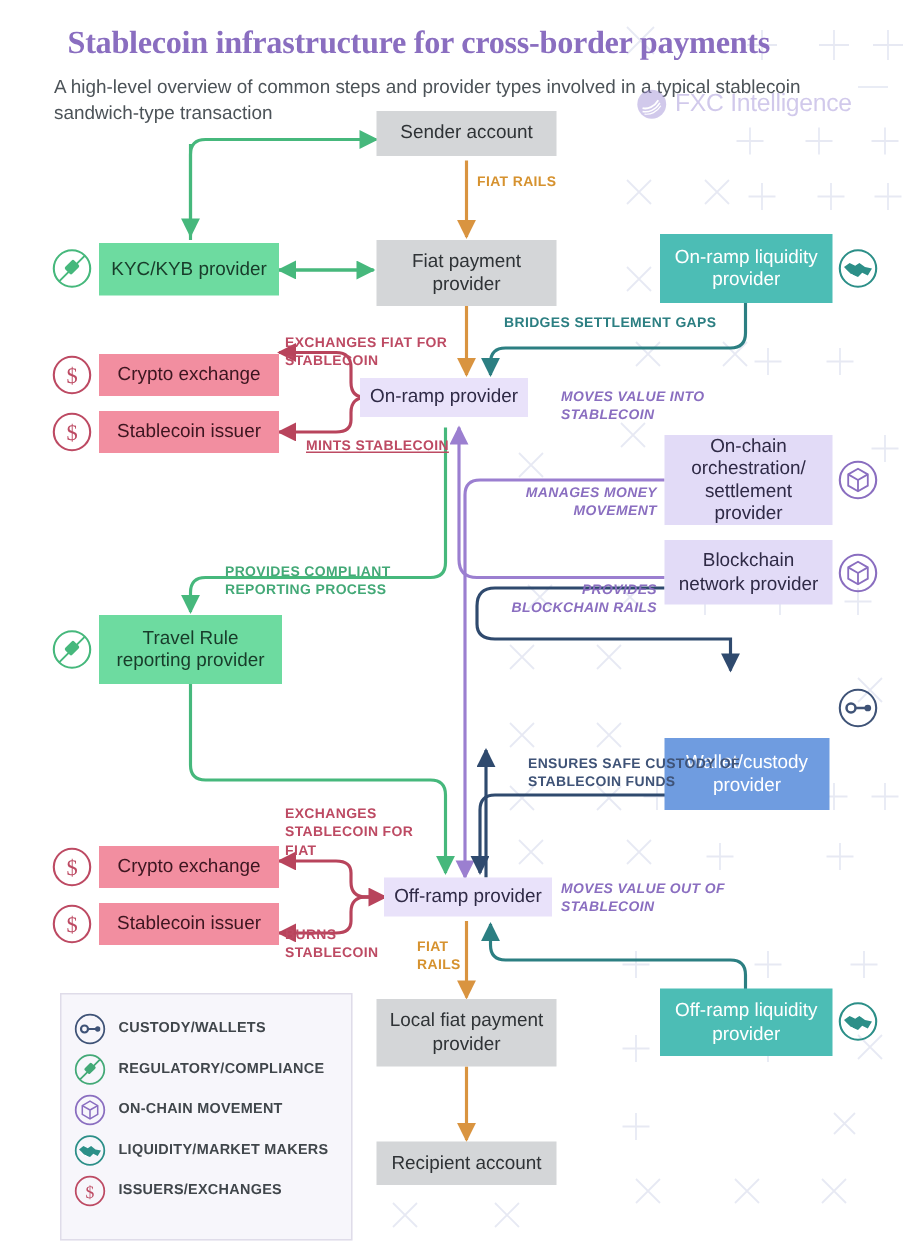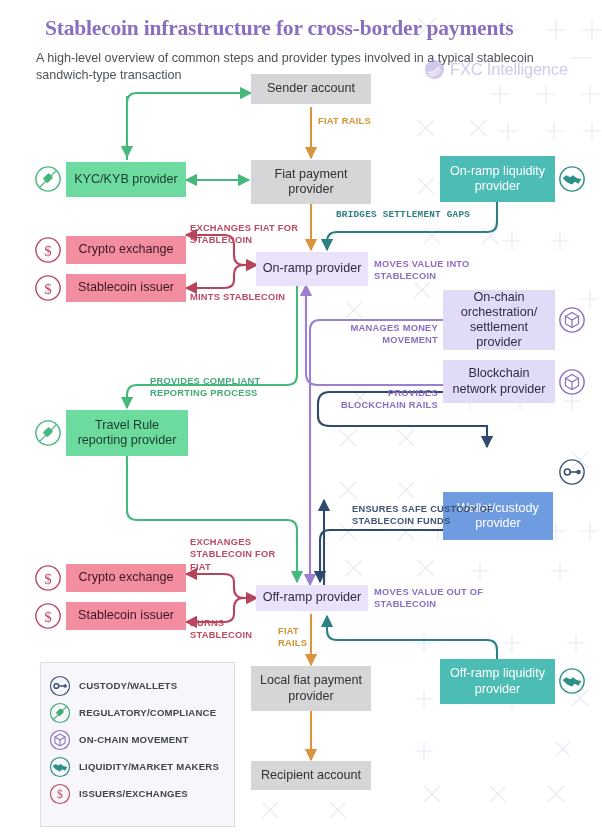--- a/index.html
+++ b/index.html
@@ -59,23 +59,23 @@
   .n-blue{background:#6f9ce0;color:#ffffff;}
 
   
   .cap{
     position:absolute;z-index:4;
     font-size:9.3px;font-weight:700;letter-spacing:.25px;
     line-height:1.34;text-transform:uppercase;
   }
   .cap-green{color:#43a977;}
   .cap-orange{color:#d6922f;}
-  .cap-teal{color:#2c7f82;font-family:Liberation Mono, monospace;}
+  .cap-teal{color:#2c7f82;}
   .cap-red{color:#bd4a63;}
-  .cap-purple{color:#8a6ec0;}
+  .cap-purple{color:#8a6ec0;font-style:italic;}
   .cap-navy{color:#3f5377;}
   .tr{text-align:right;}
 
   
   .badge{position:absolute;z-index:4;width:28px;height:28px;}
 
   
   .legend{
     position:absolute;left:40px;top:662px;width:195px;height:165px;
     background:#f7f6fb;border:1px solid #dfdce9;z-index:6;
@@ -238,21 +238,21 @@
   <div class="node n-grey" style="left:251px;top:74px;width:120px;height:30px;">Sender account</div>
 
   <div class="node n-grey" style="left:251px;top:160px;width:120px;height:44px;">Fiat payment provider</div>
 
   <div class="node n-teal" style="left:440px;top:156px;width:115px;height:46px;">On-ramp liquidity provider</div>
 
   <div class="node n-red" style="left:66px;top:236px;width:120px;height:28px;">Crypto exchange</div>
 
   <div class="node n-red" style="left:66px;top:274px;width:120px;height:28px;">Stablecoin issuer</div>
 
-  <div class="node n-lilac" style="left:256px;top:252px;width:112px;height:34px;">On-ramp provider</div>
+  <div class="node n-lilac" style="left:240px;top:252px;width:112px;height:26px;">On-ramp provider</div>
 
   <div class="node n-lilac2" style="left:443px;top:290px;width:112px;height:60px;">On-chain orchestration/ settlement provider</div>
 
   <div class="node n-lilac2" style="left:443px;top:360px;width:112px;height:43px;">Blockchain network provider</div>
 
   <div class="node n-green" style="left:66px;top:410px;width:122px;height:46px;">Travel Rule reporting provider</div>
 
   <div class="node n-blue" style="left:443px;top:448px;width:110px;height:48px;margin-top:44px;">Wallet/custody provider</div>
 
   <div class="node n-red" style="left:66px;top:564px;width:120px;height:28px;">Crypto exchange</div>
@@ -325,21 +325,21 @@
     <circle cx="22" cy="15" r="2.4" fill="#3f5377"></circle>
   </svg>
 
 
   <div class="cap cap-orange" style="left:318px;top:115px;width:60px;">FIAT RAILS</div>
 
   <div class="cap cap-teal" style="left:336px;top:209px;width:200px;">BRIDGES SETTLEMENT GAPS</div>
 
   <div class="cap cap-red" style="left:190px;top:222px;width:110px;">EXCHANGES FIAT FOR STABLECOIN</div>
 
-  <div class="cap cap-red" style="left:190px;top:291px;width:100px;">MINTS STABLECOIN</div>
+  <div class="cap cap-red" style="left:204px;top:291px;width:100px;text-decoration:underline;">MINTS STABLECOIN</div>
 
   <div class="cap cap-purple" style="left:374px;top:258px;width:112px;">MOVES VALUE INTO STABLECOIN</div>
 
   <div class="cap cap-purple tr" style="left:330px;top:322px;width:108px;">MANAGES MONEY MOVEMENT</div>
 
   <div class="cap cap-purple tr" style="left:322px;top:387px;width:116px;">PROVIDES BLOCKCHAIN RAILS</div>
 
   <div class="cap cap-green" style="left:150px;top:375px;width:150px;">PROVIDES COMPLIANT REPORTING PROCESS</div>
 
   <div class="cap cap-navy" style="left:352px;top:503px;width:160px;">ENSURES SAFE CUSTODY OF STABLECOIN FUNDS</div>

